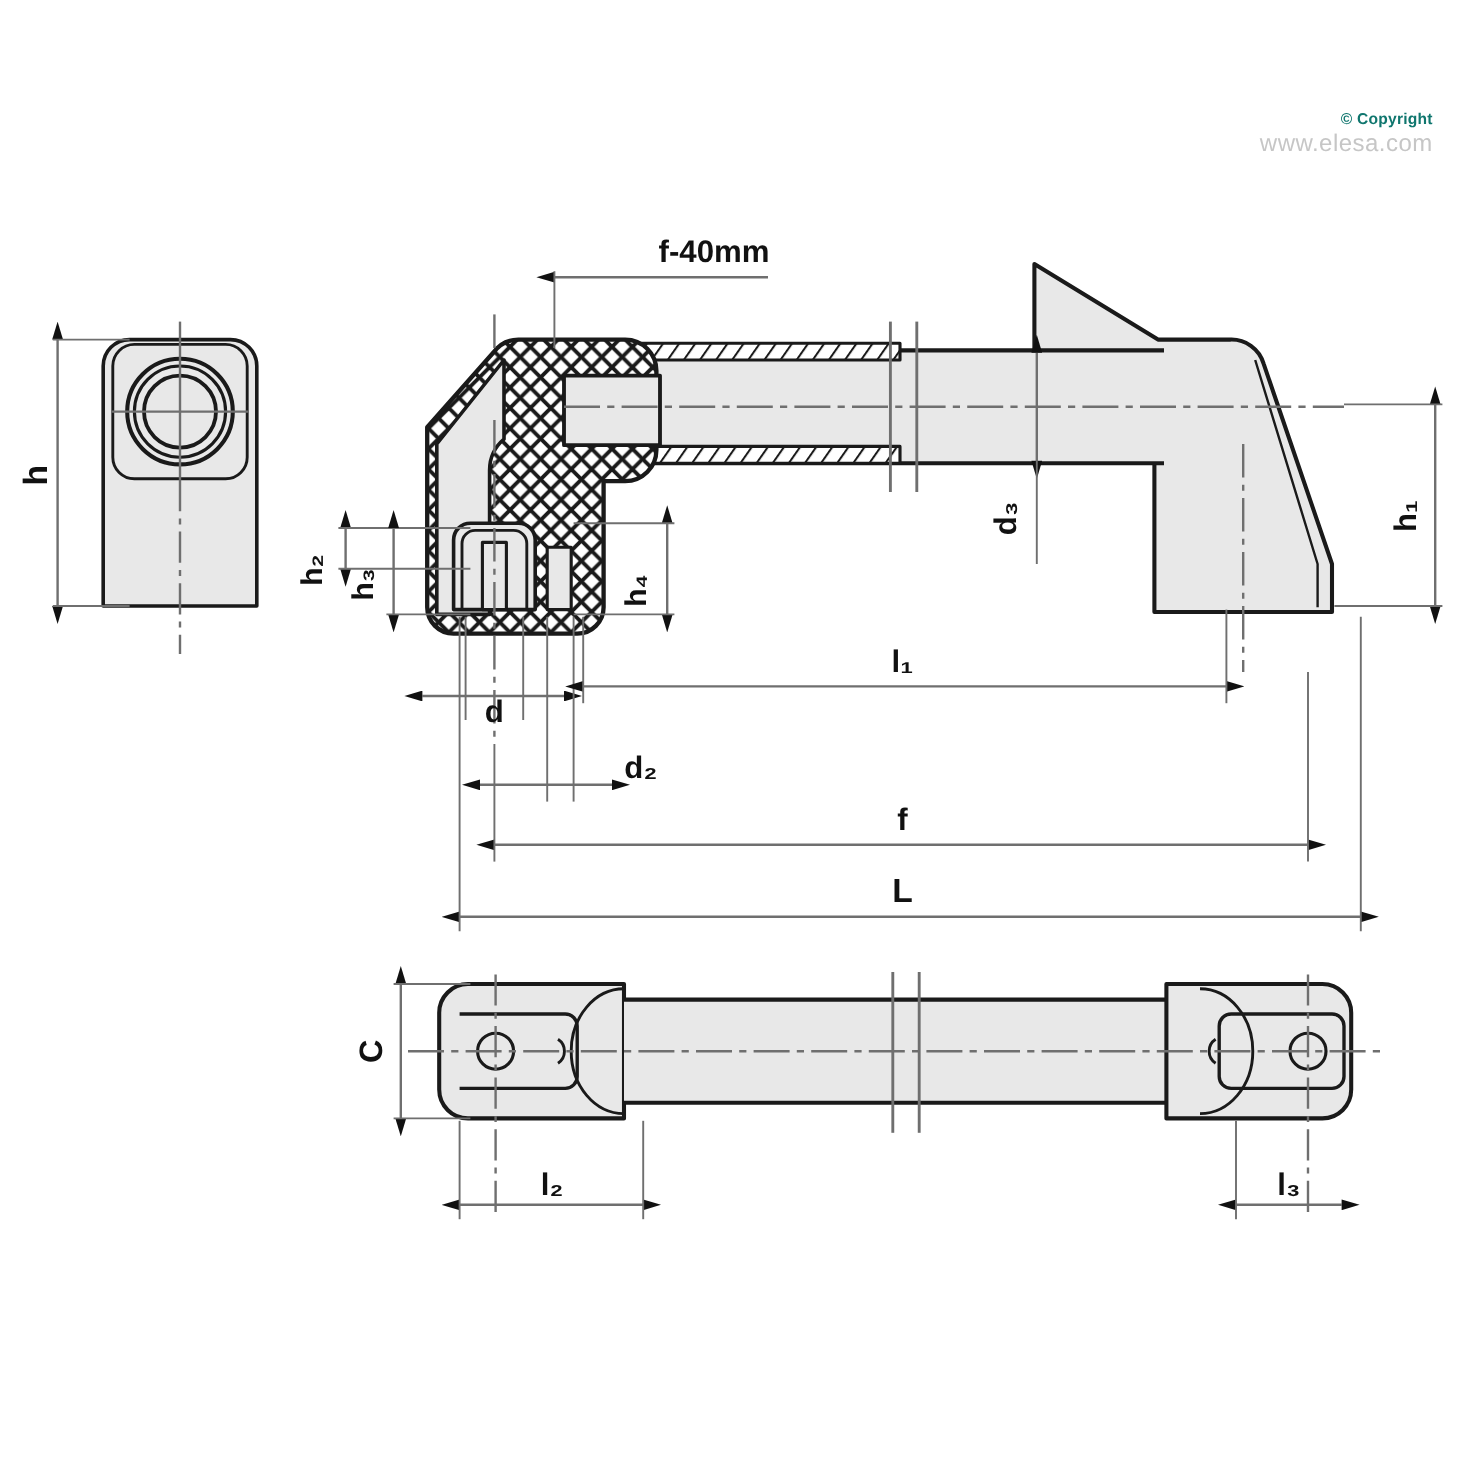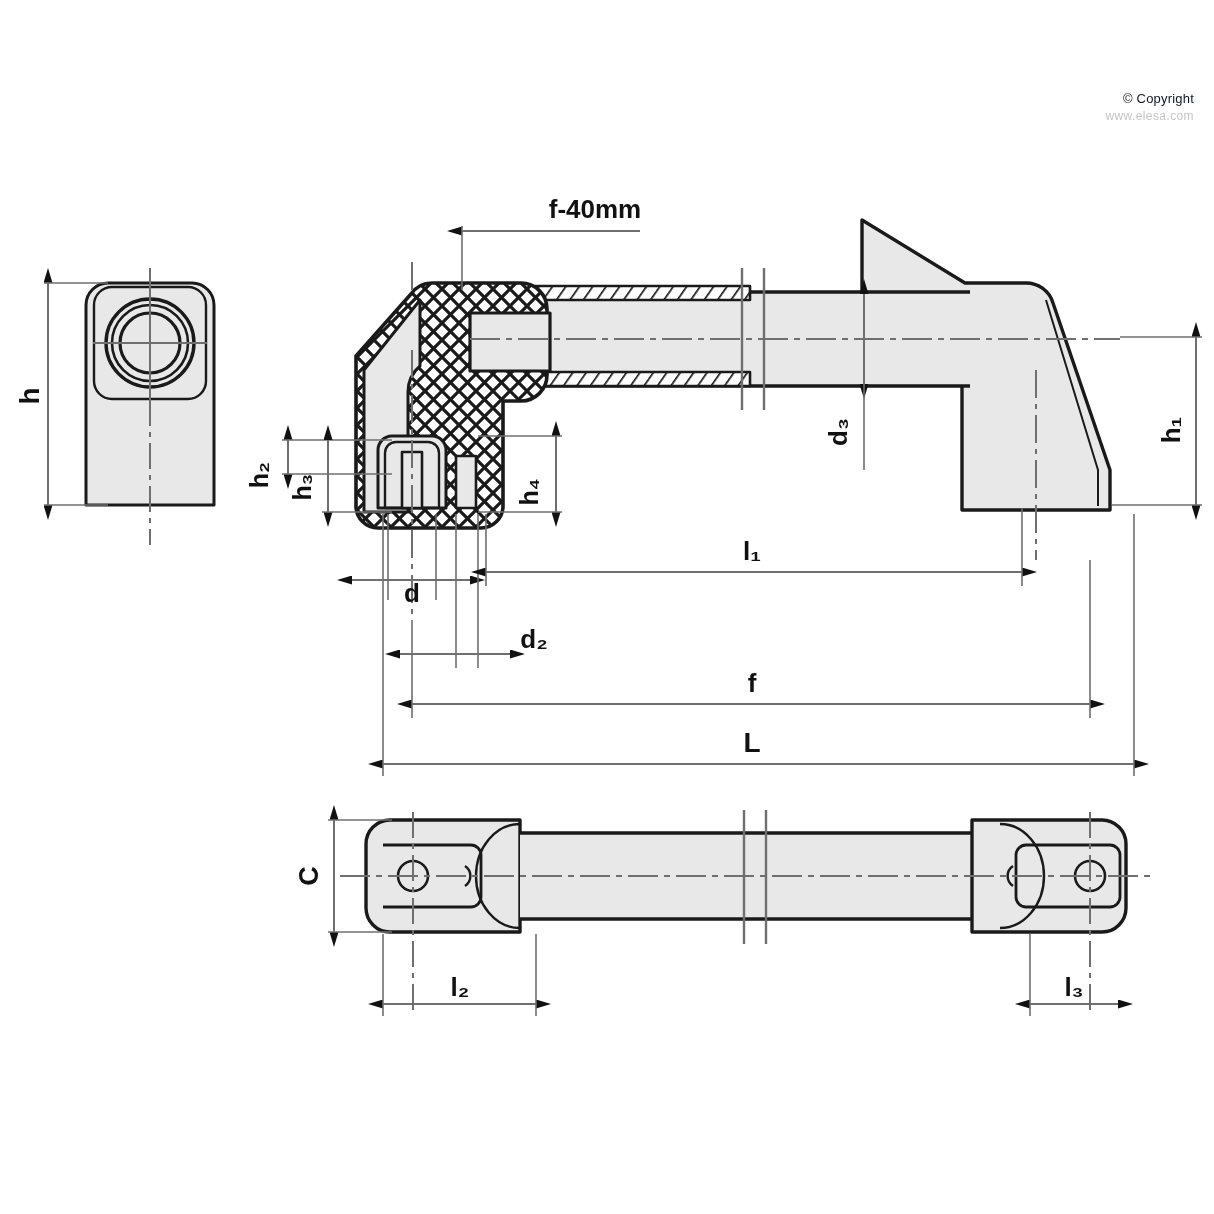--- a/index.html
+++ b/index.html
@@ -3,26 +3,26 @@
 <meta charset="utf-8">
 <style>
   html,body{margin:0;padding:0;background:#ffffff;}
   body{width:1214px;height:1214px;overflow:hidden;
        font-family:"Liberation Sans", sans-serif;}
   #stage{position:relative;width:1214px;height:1214px;background:#fff;}
   svg{display:block;}
   .logo-wrap{position:absolute;right:20px;top:92px;text-align:right;
              color:#c9c9c9;user-select:none;}
   .copy{font-size:13px;letter-spacing:.2px;line-height:1;margin-bottom:4px;
-        color:#0f172a;font-family:"Liberation Sans", sans-serif;}
+        color:#0f766e;font-family:"Liberation Sans", sans-serif;font-weight:bold;}
   .brand{font-size:56px;font-weight:bold;line-height:.9;color:#c6c6c6;
          letter-spacing:-1px;position:relative;display:inline-block;
          font-family:"Liberation Sans", sans-serif;}
   .brand .reg{font-size:15px;vertical-align:super;font-weight:normal;}
-  .site{font-size:12px;color:#c6c6c6;letter-spacing:.4px;margin-top:3px;
+  .site{font-size:20px;color:#c6c6c6;letter-spacing:.4px;margin-top:3px;
         font-family:"Liberation Sans", sans-serif;}
 </style>
 </head>
 <body>
 
 <div id="stage">
 
   <svg width="1214" height="1214" viewBox="0 0 1214 1214">
 
     <defs>

